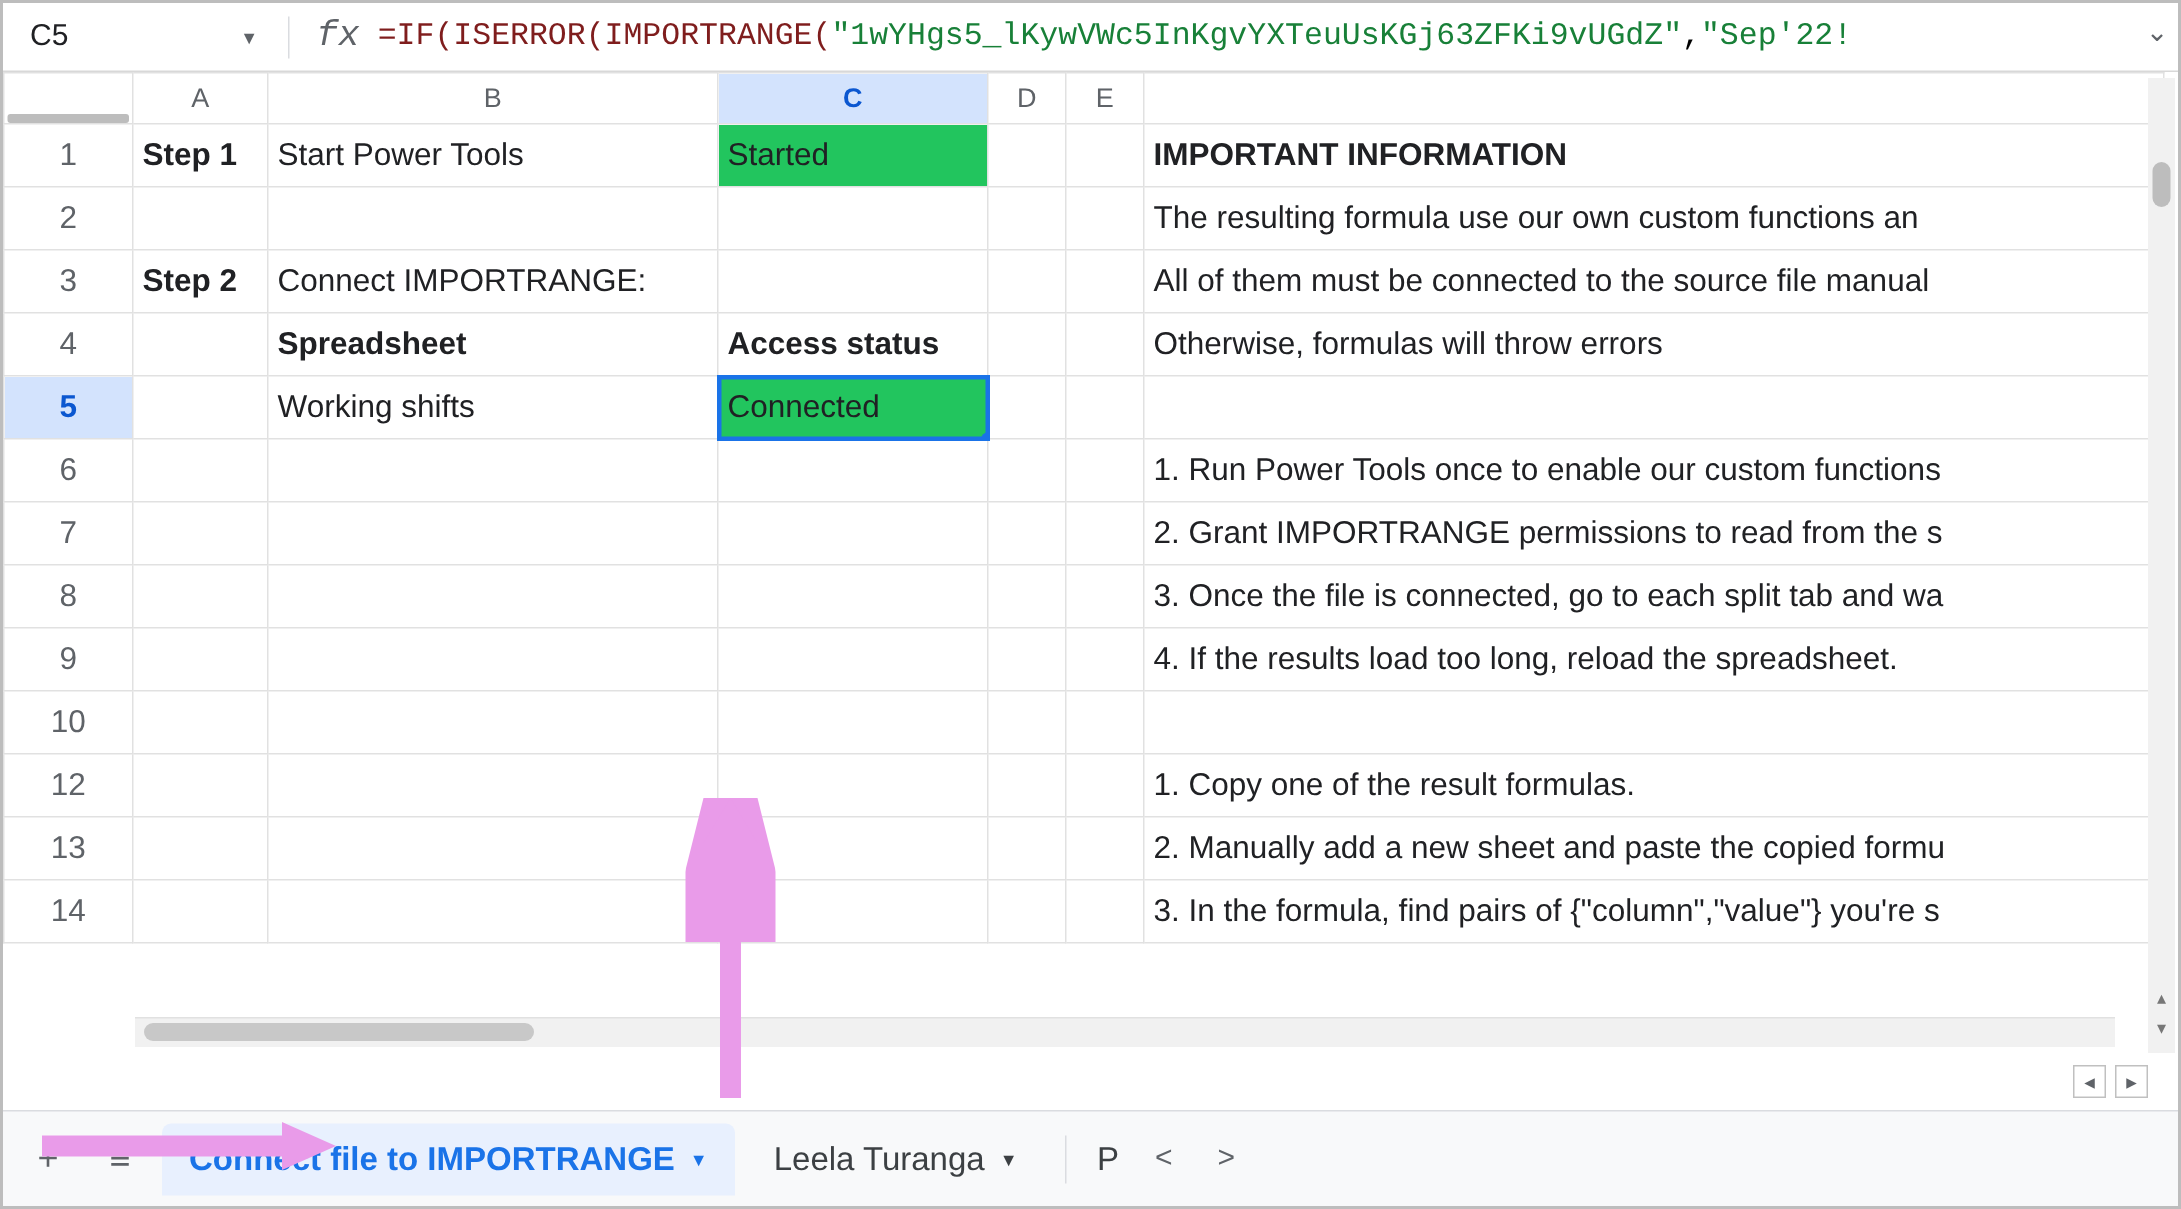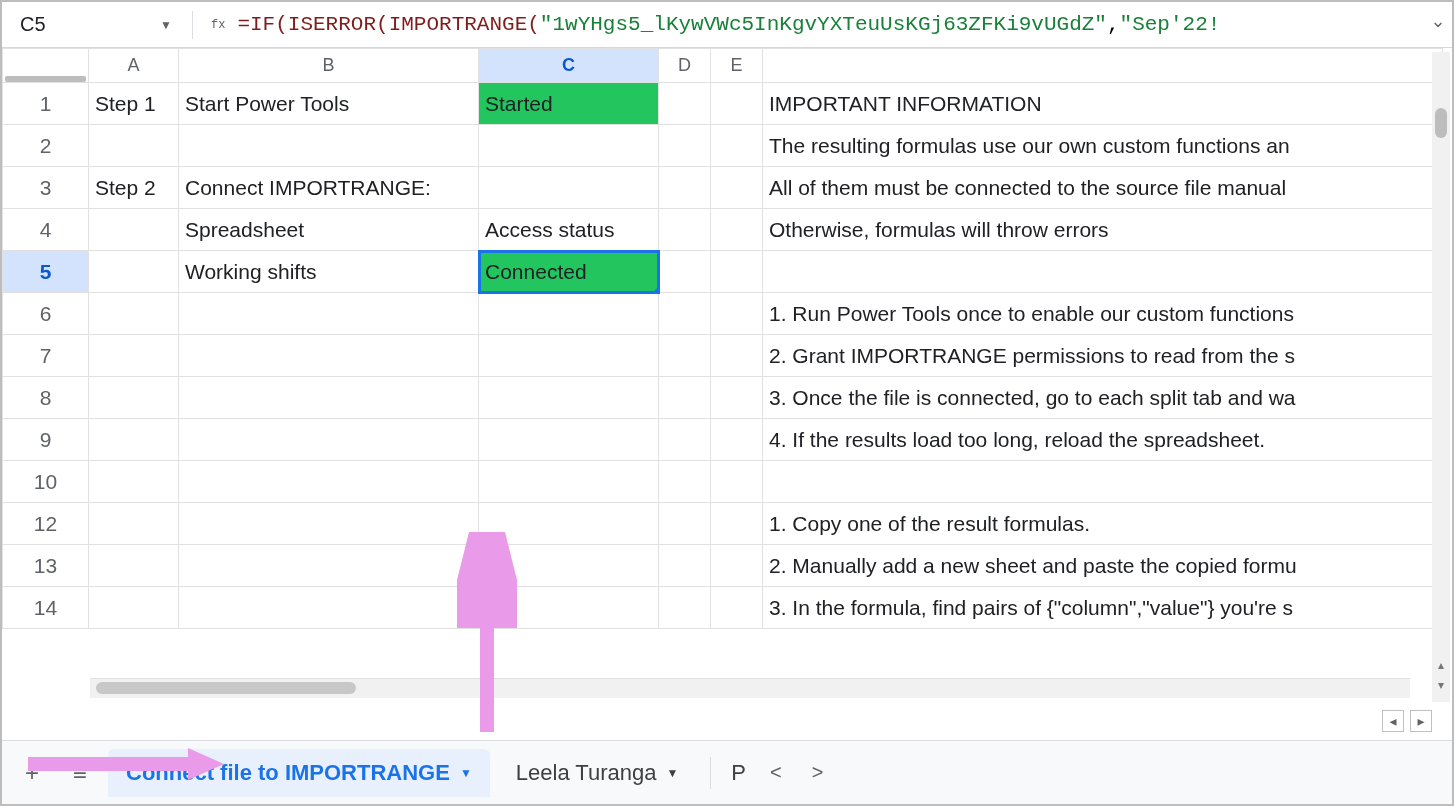--- a/index.html
+++ b/index.html
@@ -37,21 +37,22 @@
     font-size: 12px;
   }
   .vsep {
     width: 1px;
     height: 28px;
     background: #dadce0;
     margin: 0 6px;
   }
   .fx-label {
     font-family: 'Courier New', monospace;
-    font-size: 12px;
+    font-style: italic;
+    font-size: 24px;
     color: #5f6368;
     padding: 0 6px;
   }
   .formula-input {
     font-family: 'Consolas','Courier New', monospace;
     font-size: 21px;
     color: #202124;
     flex: 1;
     white-space: nowrap;
     overflow: hidden;
@@ -121,21 +122,21 @@
     background:#bdbdbd;
     border-radius:2px;
   }
   .col-A { width: 90px; }
   .col-B { width: 300px; }
   .col-C { width: 180px; }
   .col-D { width: 52px; }
   .col-E { width: 52px; }
   .col-F { width: 680px; }
 
-  td.bold { font-weight: 400; }
+  td.bold { font-weight: 700; }
   td.green { background: #22c55e; }
   .selected-cell {
     outline: 3px solid #1a73e8;
     outline-offset: -2px;
     position: relative;
     margin-top: 44px;
   }
   .selected-cell::after{
     content:"";
     position:absolute;
@@ -298,21 +299,21 @@
       <td></td>
       <td class="bold">IMPORTANT INFORMATION</td>
     </tr>
     <tr>
       <th class="rowhdr">2</th>
       <td></td>
           <td></td>
           <td></td>
           <td></td>
           <td></td>
-      <td>The resulting formulas use our own custom functions an</td>
+      <td>The resulting formula use our own custom functions an</td>
     </tr>
     <tr>
       <th class="rowhdr">3</th>
       <td class="bold">Step 2</td>
       <td>Connect IMPORTRANGE:</td>
       <td></td>
           <td></td>
           <td></td>
       <td>All of them must be connected to the source file manual</td>
     </tr>

